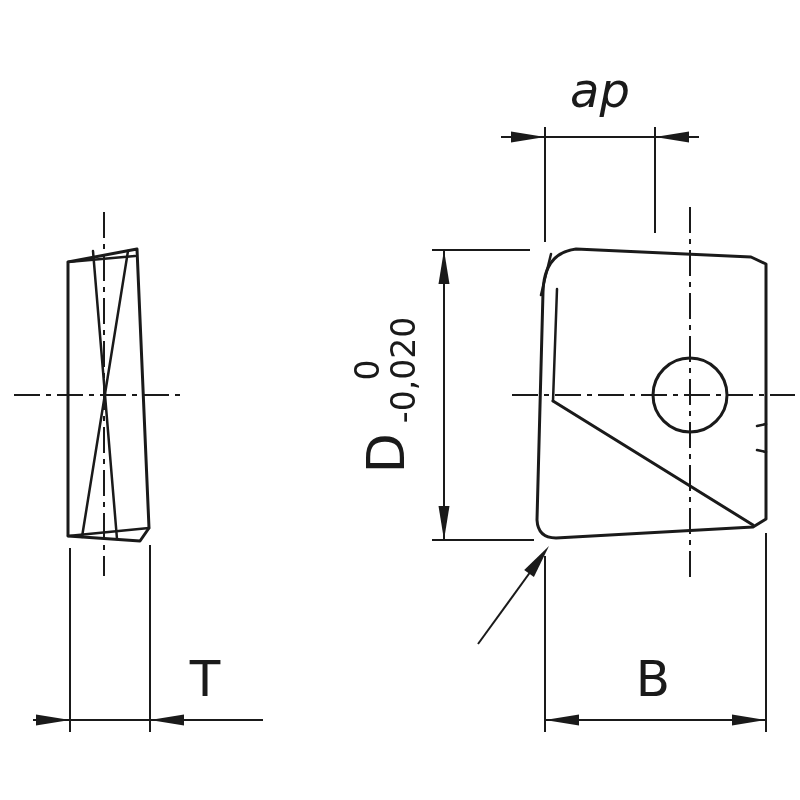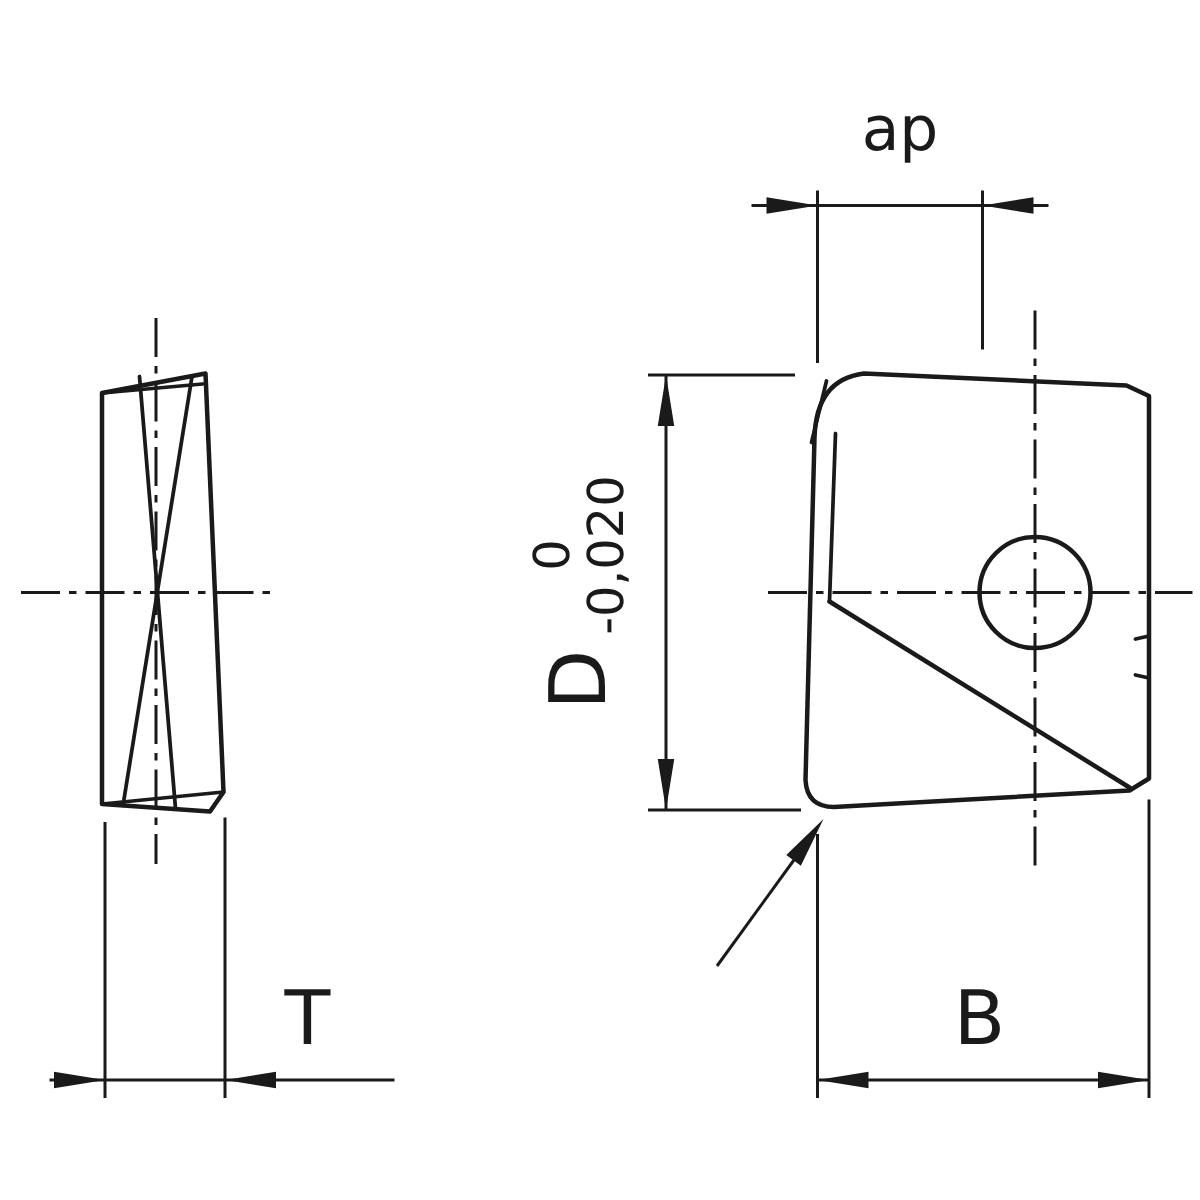--- a/index.html
+++ b/index.html
@@ -23,21 +23,22 @@
   .label {
     position: absolute;
     color: #1a1a1a;
     text-align: center;
     white-space: nowrap;
   }
   .label-ap {
     left: 545px;
     top: 62px;
     width: 110px;
-    font-size: 41px;
+    font-size: 48px;
+    font-style: italic;
   }
   .label-t {
     left: 169px;
     top: 650px;
     width: 72px;
     font-size: 50px;
   }
   .label-b {
     left: 617px;
     top: 650px;

